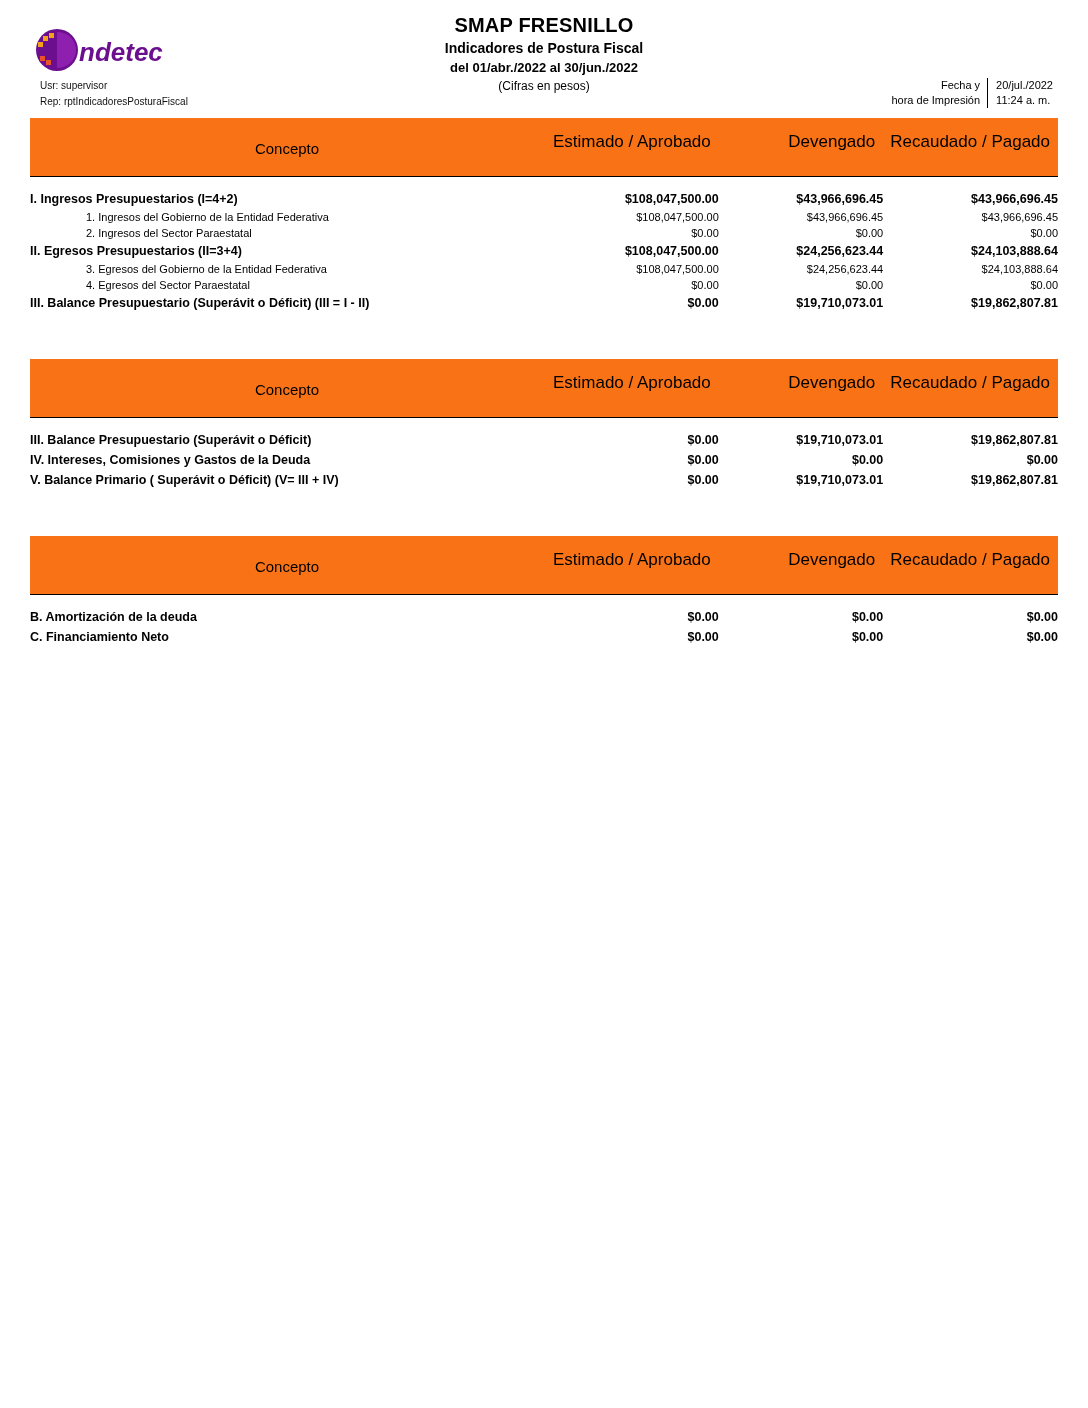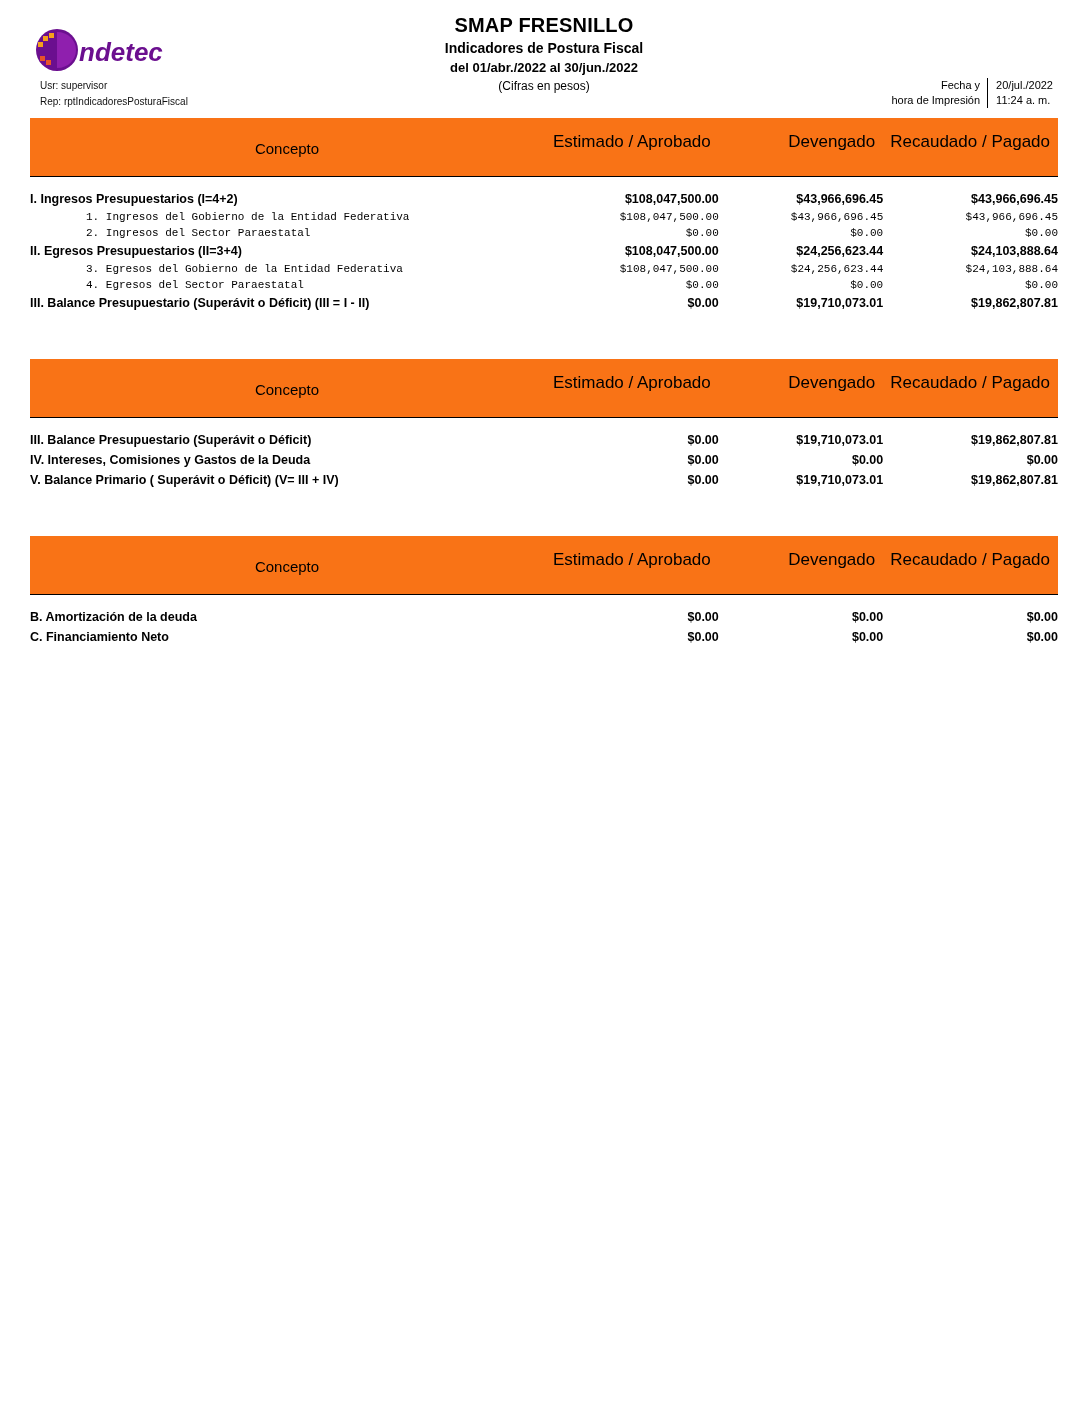--- a/index.html
+++ b/index.html
@@ -123,21 +123,20 @@
 
   tr.line-major td {
     font-size: 12.5px;
     font-weight: bold;
     padding: 3px 0 3px 0;
   }
   tr.line-sub td {
     font-size: 11px;
     font-weight: normal;
     padding: 2px 0 2px 0;
-    font-family: Liberation Mono, monospace;
   }
   td.c-concepto {
     text-align: left;
     padding-left: 28px;
   }
   tr.line-sub td.c-concepto {
     padding-left: 56px;
   }
   td.c-num {
     text-align: right;

